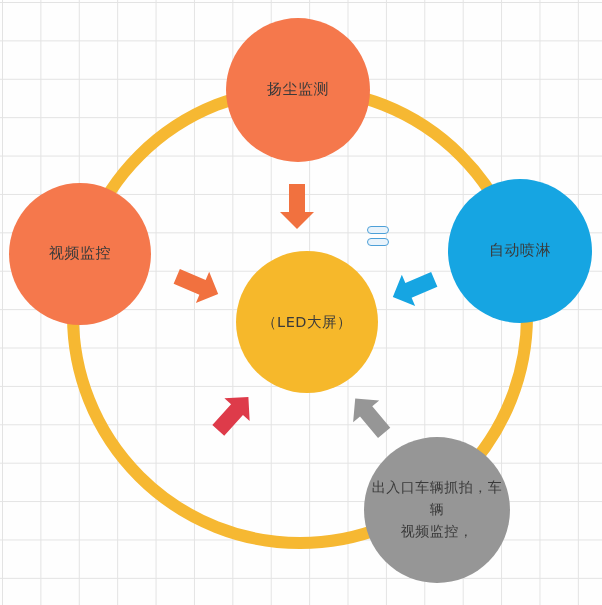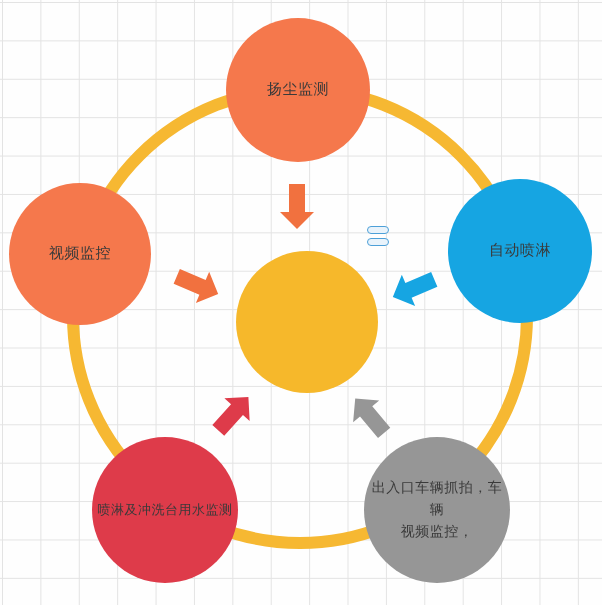--- a/index.html
+++ b/index.html
@@ -80,25 +80,23 @@
 
   <div class="circle node-right" style="background: rgb(22, 165, 226);">
     <span>自动喷淋</span>
   </div>
 
   <div class="circle node-left" style="background: rgb(245, 120, 76);">
     <span>视频监控</span>
   </div>
 
   <div class="circle node-center" style="background: rgb(246, 184, 43);">
+    <span>（LED大屏）</span>
   </div>
 
-  <div class="circle node-bl" style="background: rgb(222, 59, 74);">
-    <span>喷淋及冲洗台用水监测</span>
-  </div>
 
   <div class="circle node-br" style="background: rgb(150, 150, 150);">
     <span>出入口车辆抓拍，车辆</span>
     <span>视频监控，</span>
   </div>
 
   <div class="equals-icon">
     <span class="bar"></span>
     <span class="bar"></span>
   </div>

